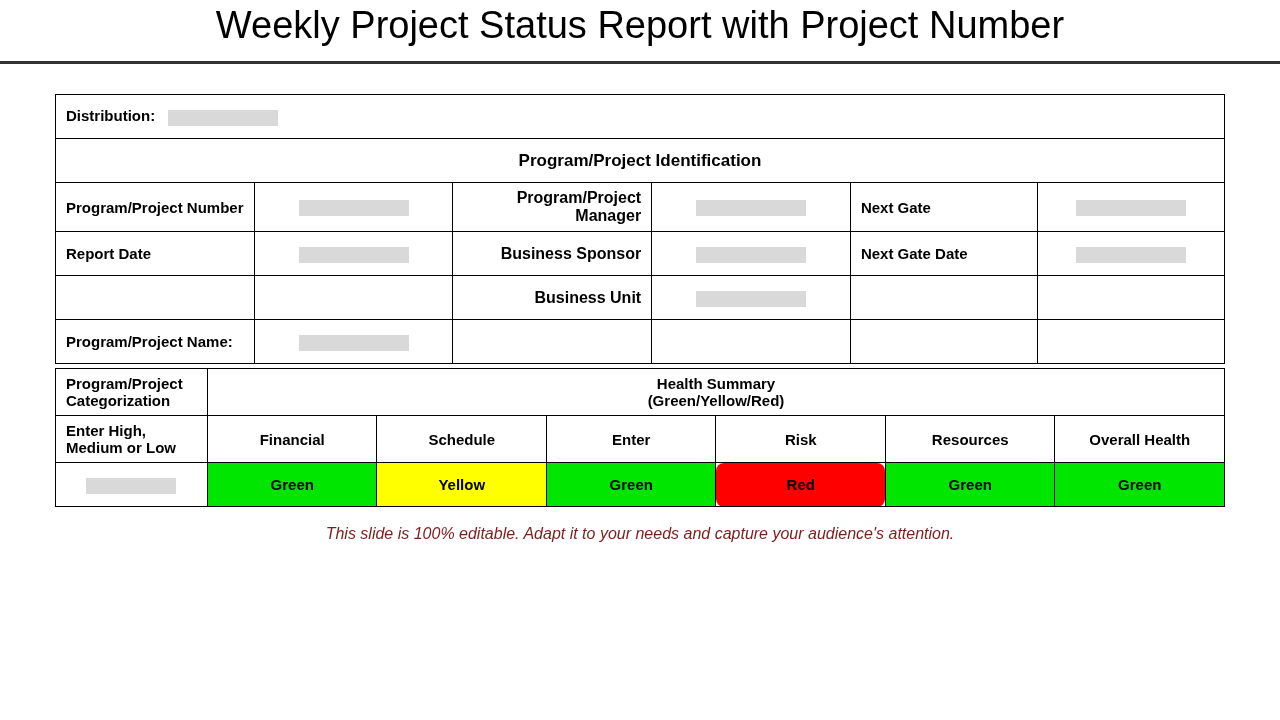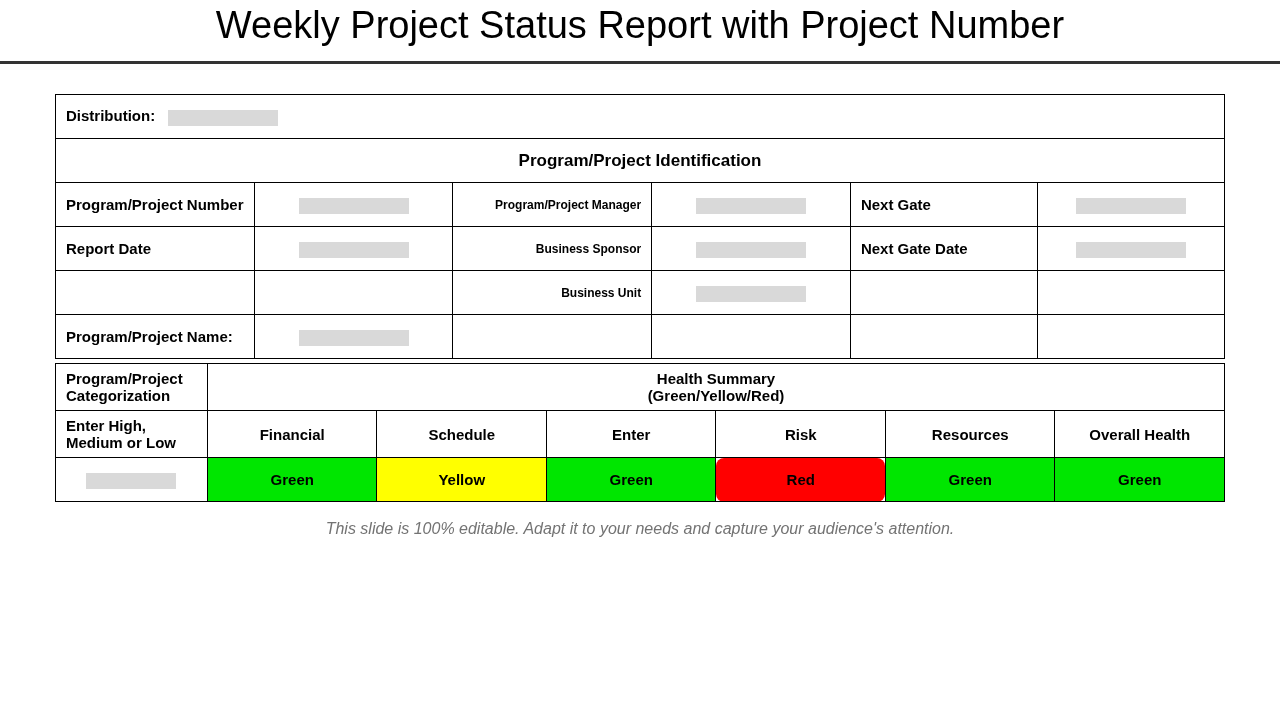--- a/index.html
+++ b/index.html
@@ -49,27 +49,27 @@
   }
   .ph-sm { width: 90px; }
   .ph-md { width: 110px; }
   .spacer { height: 4px; }
   .green { background: #00e600; }
   .yellow { background: #ffff00; }
   .red { background: #ff0000; border-radius: 8px; }
   .footnote {
     text-align: center;
     font-style: italic;
-    color: #737373;
+    color: #7f1d1d;
     font-size: 16px;
     margin-top: 18px;
   }
   .dist-row td { height: 44px; }
   .section-header { font-size: 17px; font-weight: bold; text-align: center; }
-  .small-label { font-size: 12px; font-weight: bold; }
+  .small-label { font-size: 16px; font-weight: bold; }
 </style>
 </head>
 <body>
 
 <div class="title">Weekly Project Status Report with Project Number</div>
 <hr class="title-rule">
 
 <div class="content">
 
   <table>

